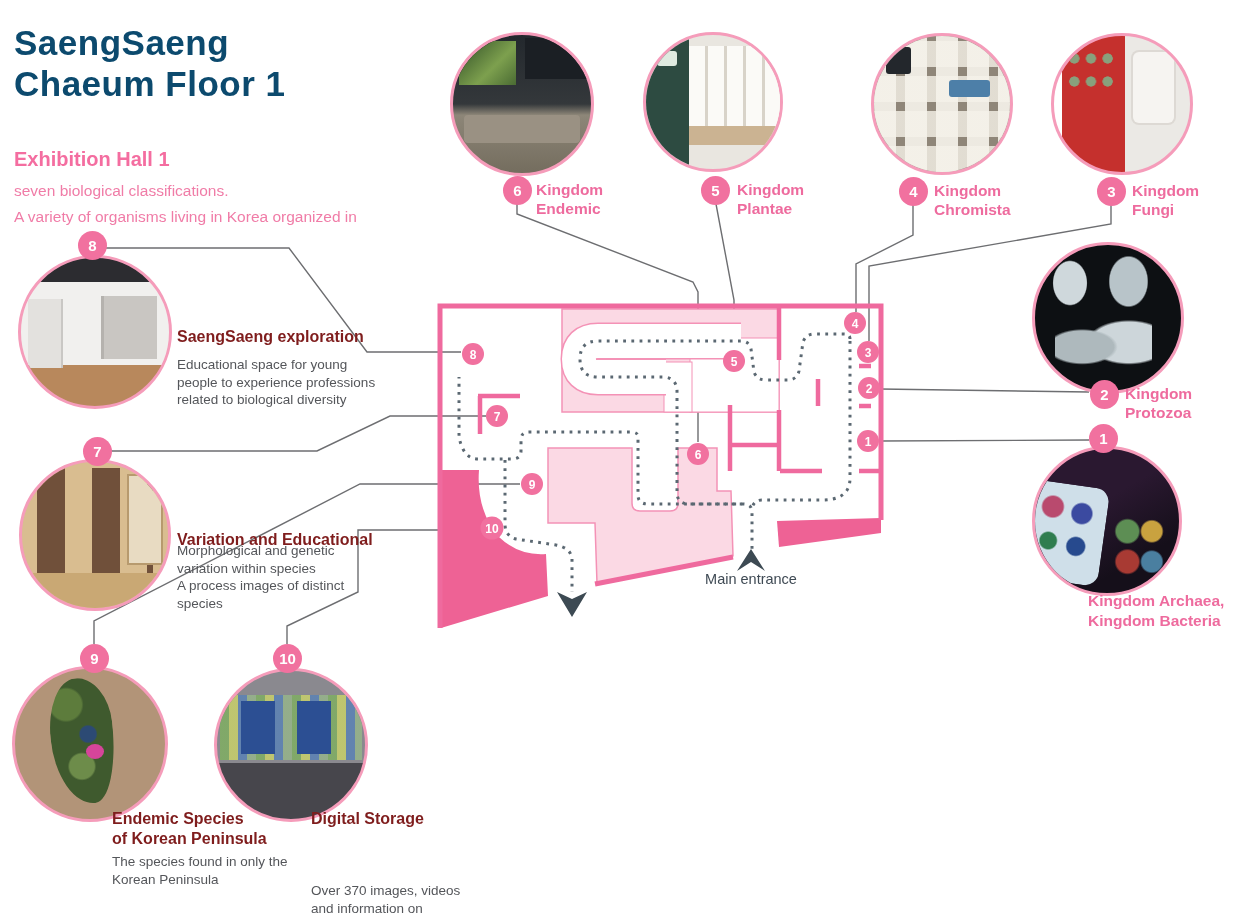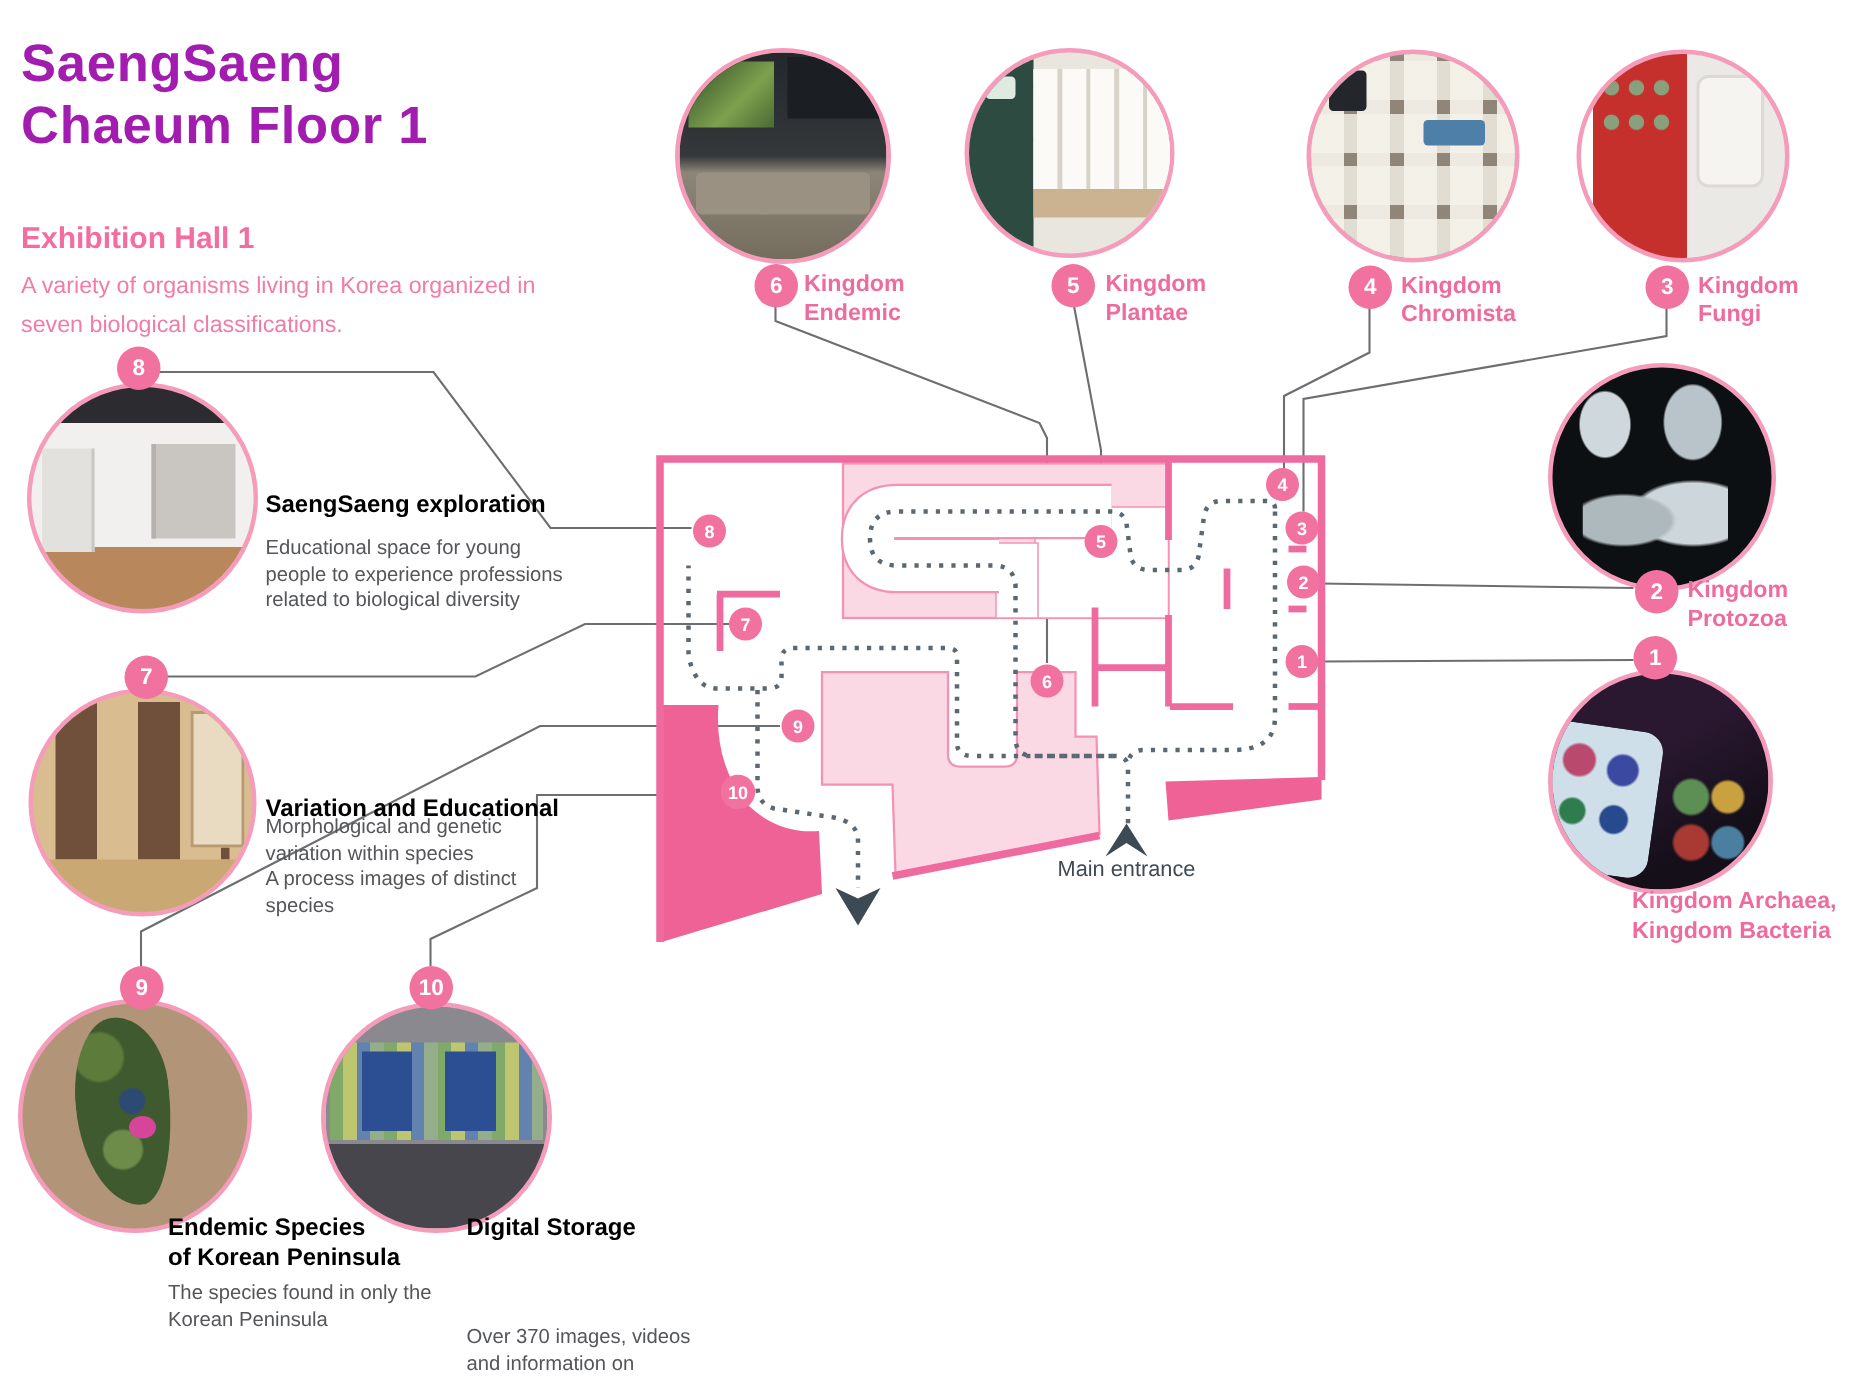--- a/index.html
+++ b/index.html
@@ -1,32 +1,32 @@
 <!DOCTYPE html>
 <html><head>
 <meta charset="utf-8">
 <style>
   html,body{margin:0;padding:0;background:#fff;}
   #canvas{position:relative;width:1233px;height:920px;background:#fff;overflow:hidden;
           font-family:"Liberation Sans",sans-serif;}
   #mapsvg{position:absolute;left:0;top:0;z-index:1;}
   .abs{position:absolute;}
   
-  .title{left:14px;top:22px;font-size:35px;line-height:41px;font-weight:800;color:#a21caf;letter-spacing:.5px;z-index:3;}
+  .title{left:14px;top:22px;font-size:35px;line-height:41px;font-weight:800;color:#0c4a6e;letter-spacing:.5px;z-index:3;}
   .hall{left:14px;top:148px;font-size:20px;font-weight:bold;color:#f46da0;z-index:3;}
   .desc{left:14px;top:178px;font-size:15.5px;line-height:26px;color:#f07ca7;z-index:3;}
   
   .photo{border-radius:50%;border:3px solid #f59cba;box-sizing:border-box;overflow:hidden;z-index:2;}
   .photo i{position:absolute;display:block;}
   
   .badge{width:29px;height:29px;border-radius:50%;background:#f1719f;color:#fff;text-align:center;
          line-height:29px;font-size:15px;font-weight:bold;z-index:4;}
   
   .klabel{font-size:15.5px;line-height:19px;font-weight:bold;color:#ee6b9e;z-index:3;white-space:nowrap;}
-  .stitle{font-size:16px;line-height:20px;font-weight:bold;color:#000000;z-index:3;white-space:nowrap;}
+  .stitle{font-size:16px;line-height:20px;font-weight:bold;color:#7f1d1d;z-index:3;white-space:nowrap;}
   .sdesc{font-size:13.5px;line-height:17.5px;color:#54565a;z-index:3;white-space:nowrap;}
   
   #p6{background:linear-gradient(180deg,#23282d 0%,#34383b 50%,#8d8678 58%,#746d5e 100%);}
   #p6 .la{left:4%;top:4%;width:42%;height:32%;background:linear-gradient(135deg,#2f4d26,#7da04e 60%,#4a6b33);}
   #p6 .lb{left:52%;top:2%;width:46%;height:30%;background:#1b1f24;}
   #p6 .lc{left:8%;top:58%;width:84%;height:20%;background:#9a9183;border-radius:4px;}
   #p5{background:#e9e6e0;}
   #p5 .la{left:0;top:0;width:32%;height:100%;background:#2d4b41;}
   #p5 .lb{left:32%;top:8%;width:68%;height:60%;background:repeating-linear-gradient(90deg,#fbfaf7 0 16px,#d8d3c9 16px 19px),repeating-linear-gradient(0deg,rgba(251,250,247,.9) 0 32px,rgba(216,211,201,.9) 32px 35px);}
   #p5 .lc{left:8%;top:12%;width:15%;height:11%;background:#dfeae0;border-radius:3px;}
@@ -173,22 +173,22 @@
         </g>
     </g>
   </svg>
 
   <div class="abs title">
     <div>SaengSaeng</div>
     <div>Chaeum Floor 1</div>
   </div>
   <div class="abs hall">Exhibition Hall 1</div>
   <div class="abs desc">
+    <div>seven biological classifications.</div>
     <div>A variety of organisms living in Korea organized in</div>
-    <div>seven biological classifications.</div>
   </div>
 
   <div id="p6" class="abs photo" style="left:450px;top:32px;width:144px;height:144px;">
       <i class="la"></i>
       <i class="lb"></i>
       <i class="lc"></i>
     </div>
   <div id="p5" class="abs photo" style="left:643px;top:32px;width:140px;height:140px;">
       <i class="la"></i>
       <i class="lb"></i>

